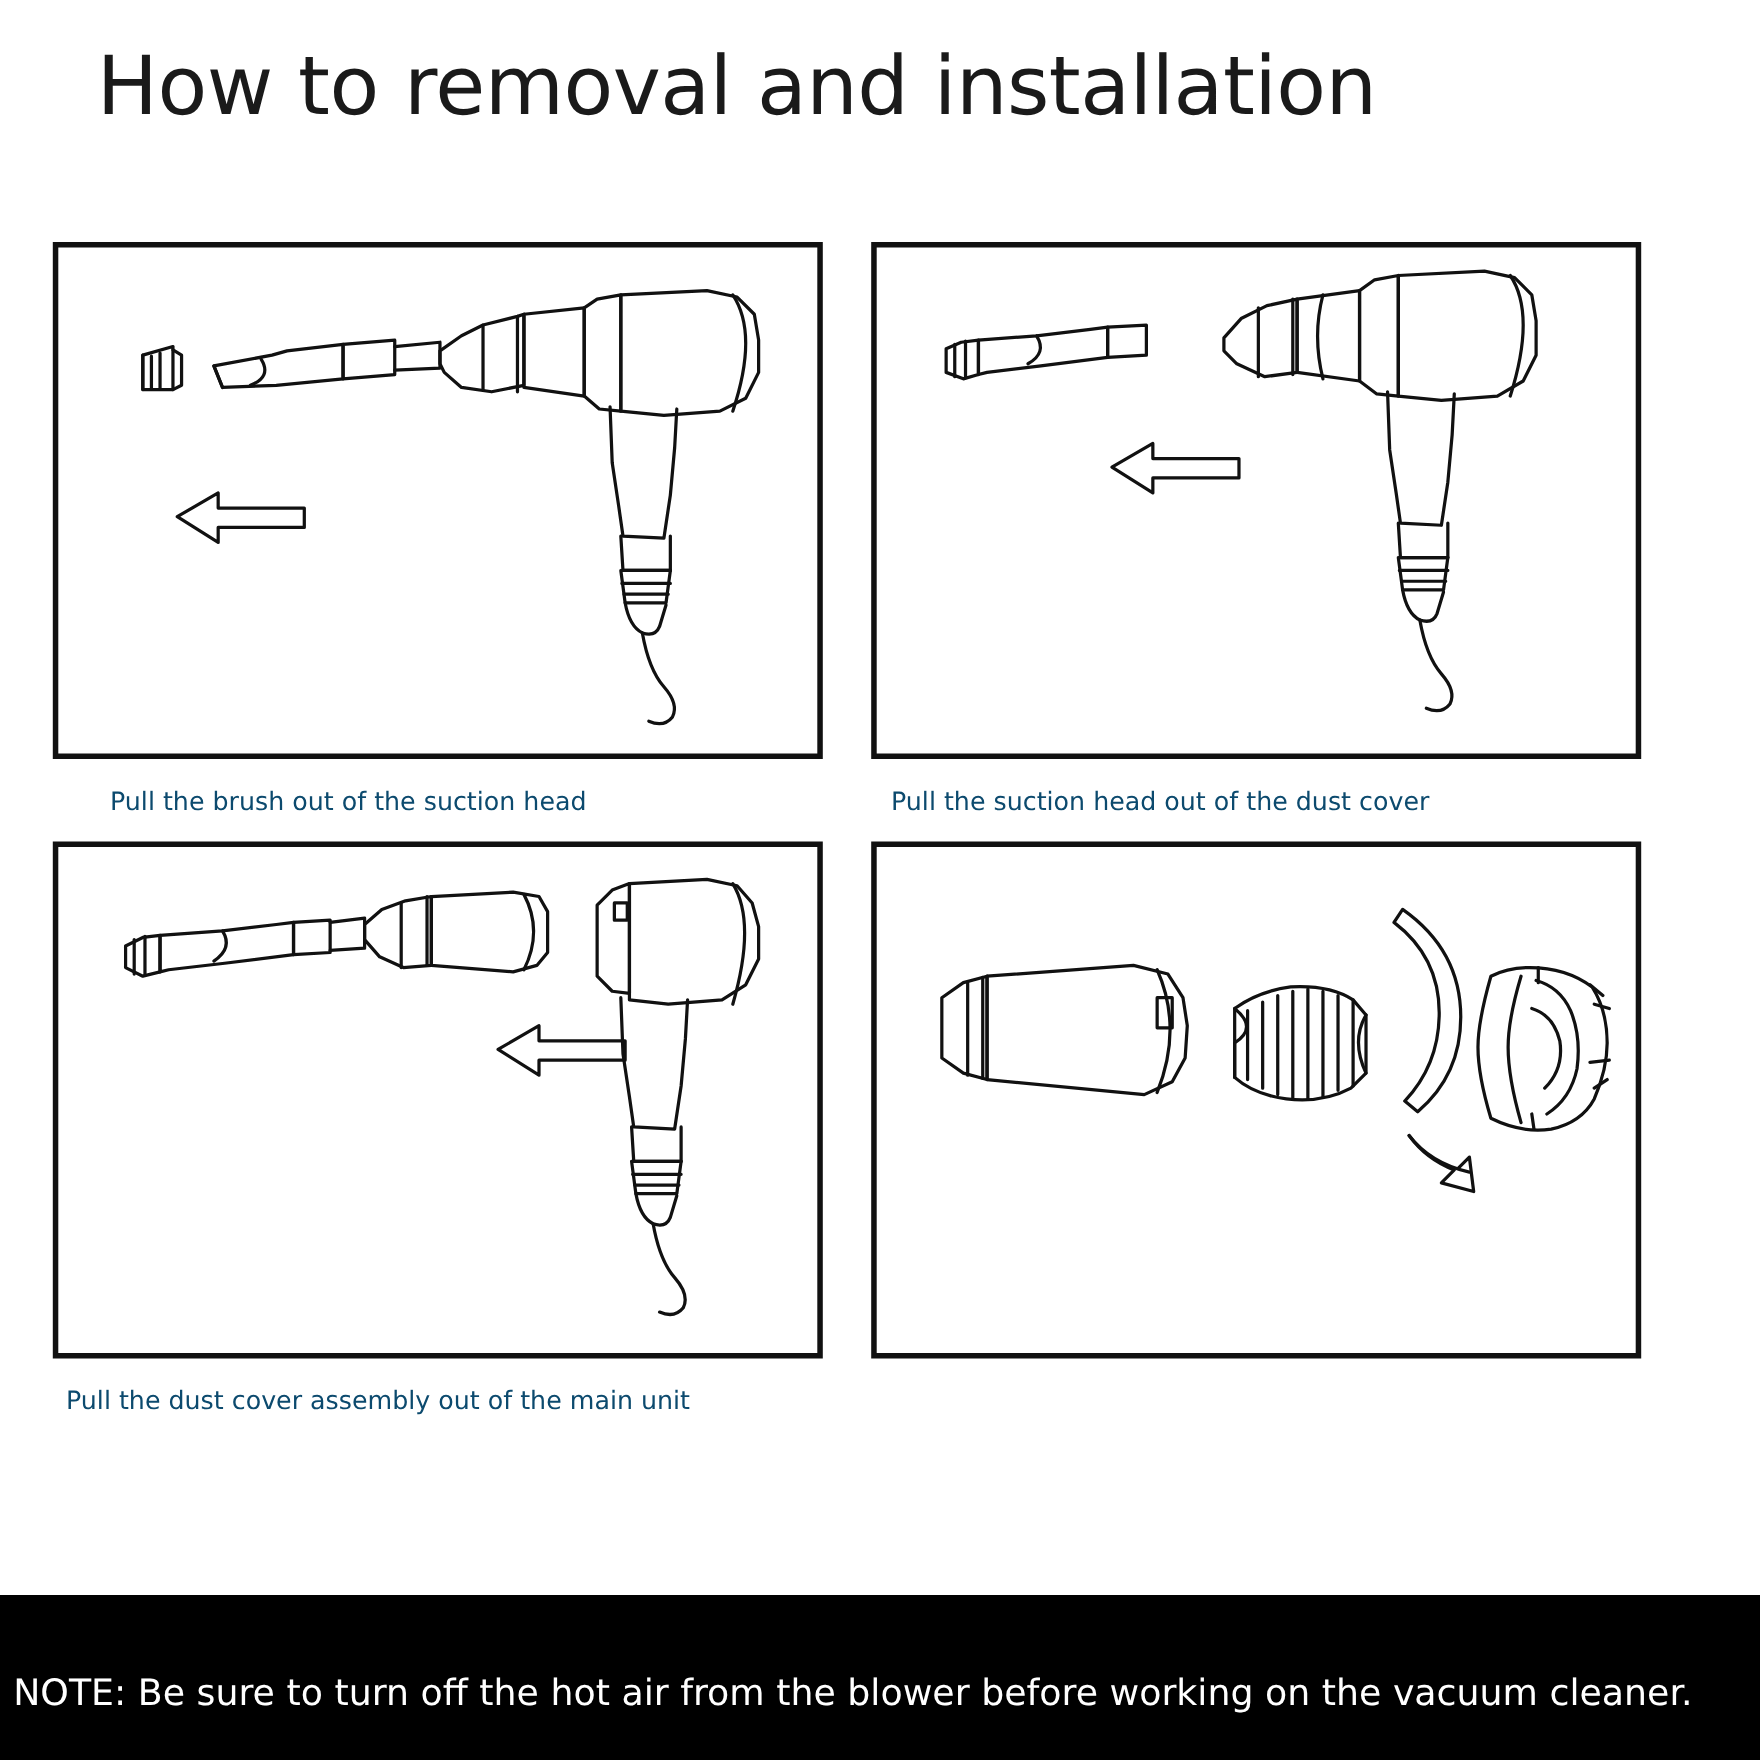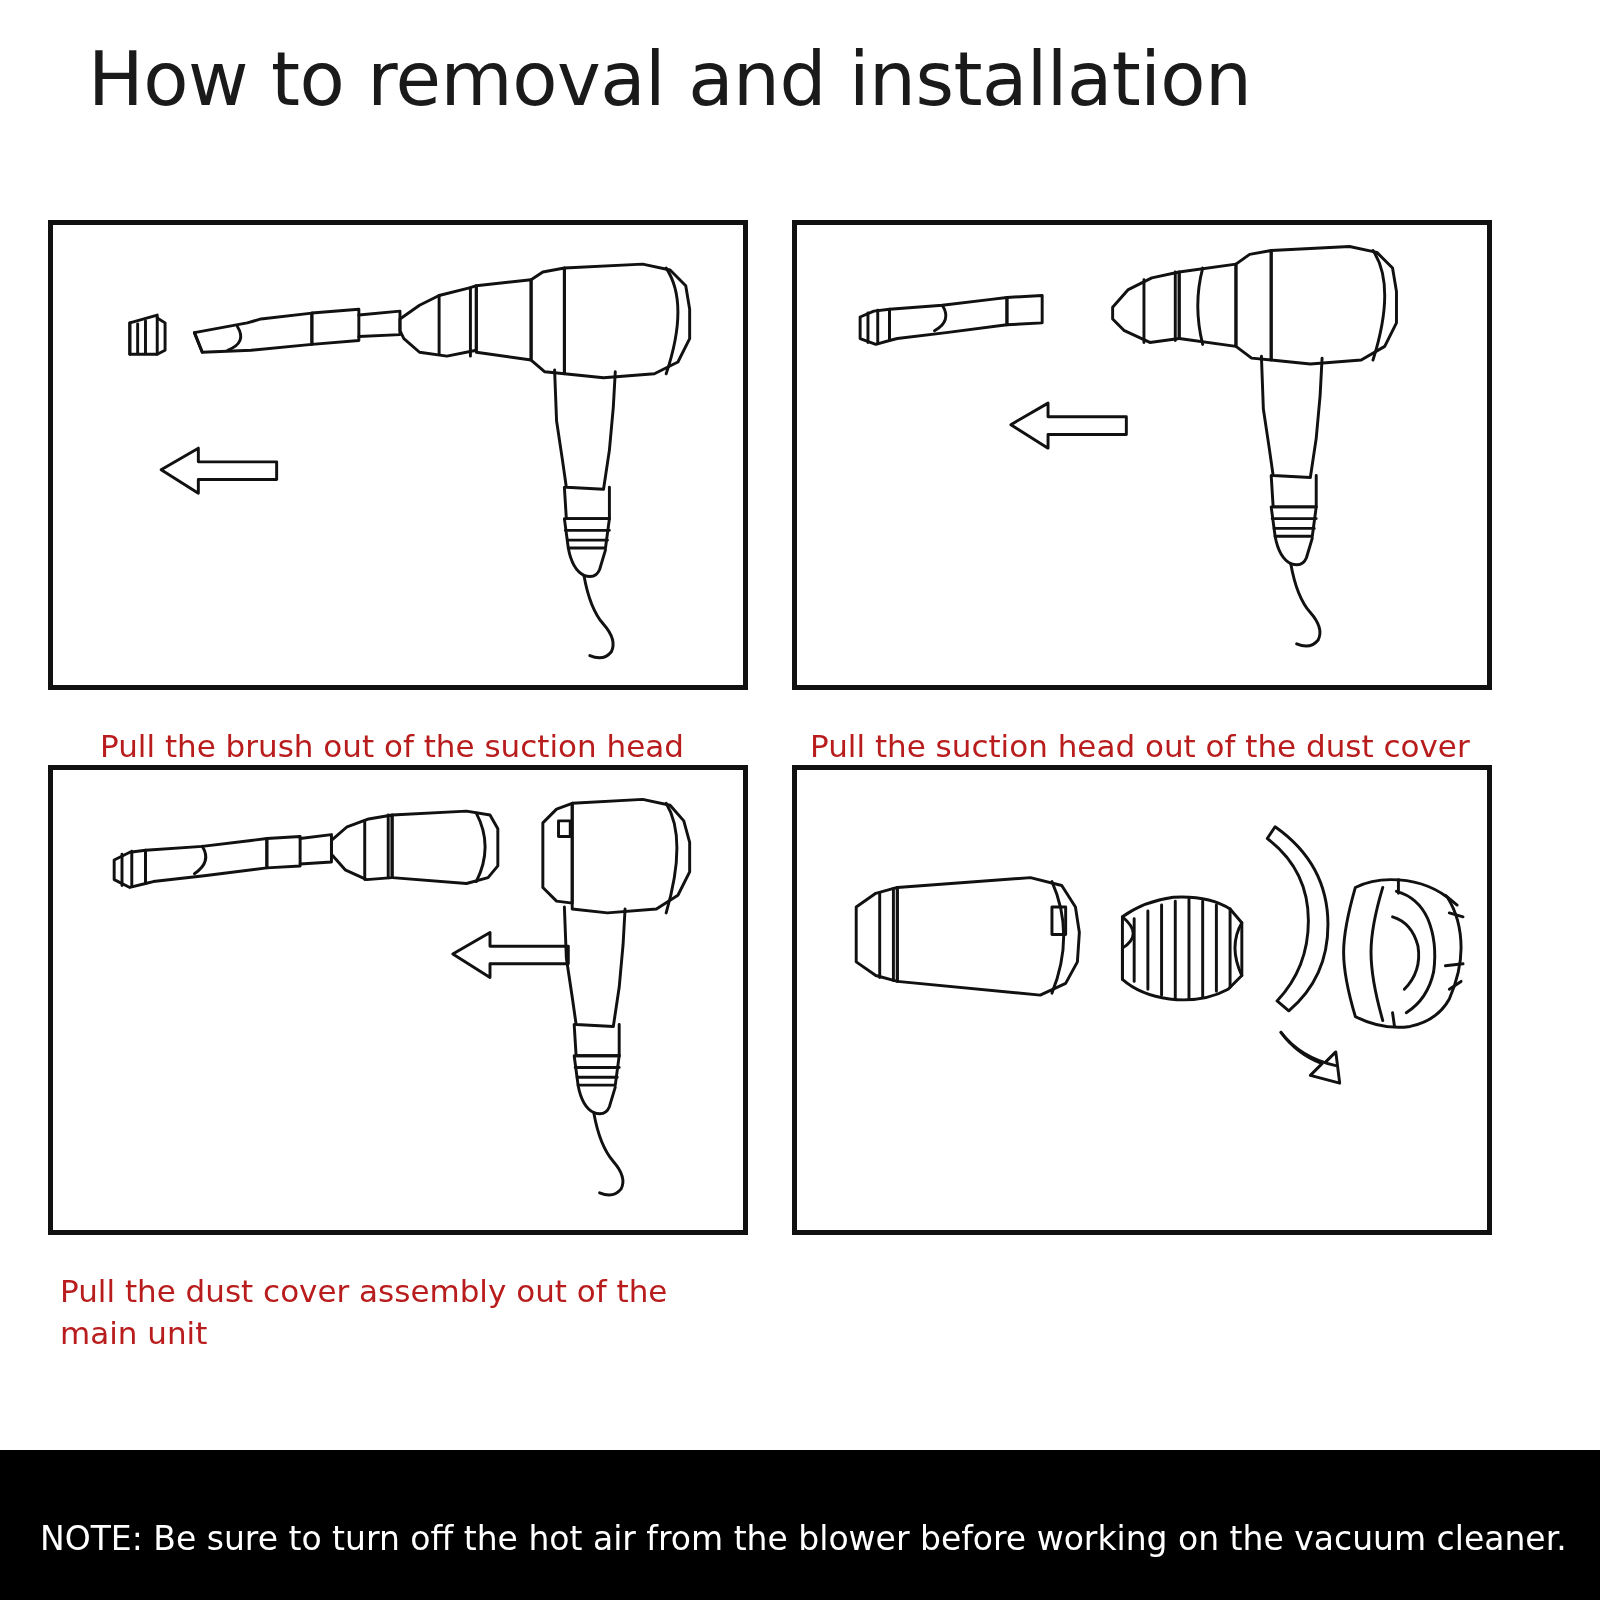--- a/index.html
+++ b/index.html
@@ -53,45 +53,45 @@
     height: 470px;
     border: 5px solid #111;
     box-sizing: border-box;
     position: relative;
     background: #fff;
     overflow: hidden;
   }
   .figbox svg { display: block; width: 100%; height: 100%; }
 
   .caption {
-    margin-top: 36px;
-    font-size: 31px;
+    margin-top: 24px;
+    font-size: 23px;
     line-height: 1.35;
-    color: #b91c1c;
+    color: #0c4a6e;
     width: 690px;
   }
   .caption.indent-a { padding-left: 52px; }
   .caption.indent-b { padding-left: 18px; }
   .caption.indent-c { padding-left: 12px; }
   .caption.indent-d { padding-left: 18px; }
 
   .note-bar {
     position: absolute;
     left: 0;
     bottom: 0;
     width: 1600px;
     height: 150px;
     background: #000000;
     display: flex;
     align-items: center;
   }
   .note-text {
     color: #ffffff;
     font-size: 33px;
-    padding-left: 40px;
+    padding-left: 12px;
     line-height: 1.3;
     white-space: nowrap;
     margin-top: 28px;
   }
 </style>
 </head>
 <body>
 
 <div class="page">
 

